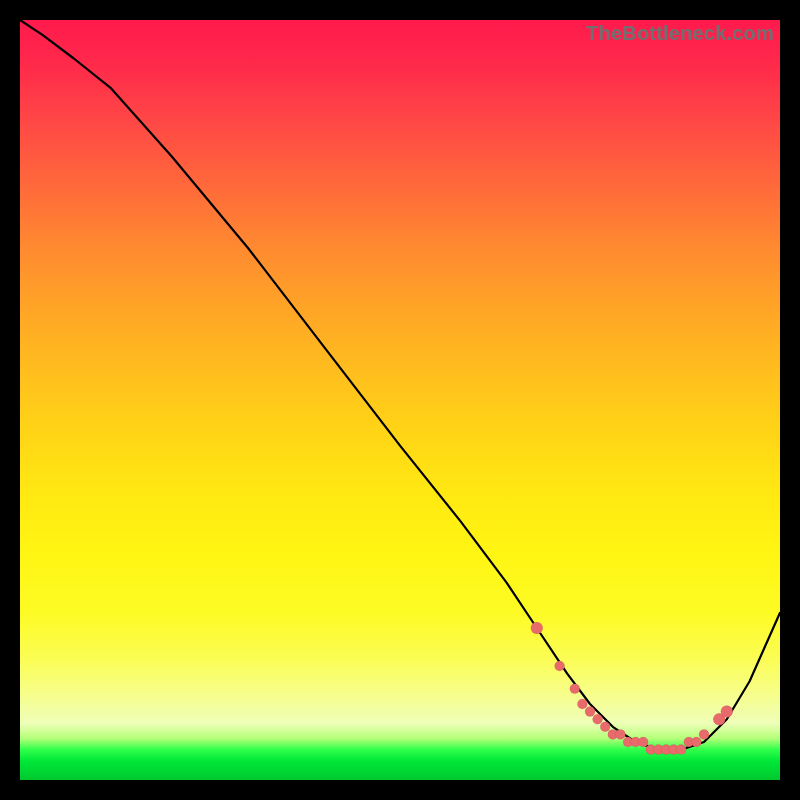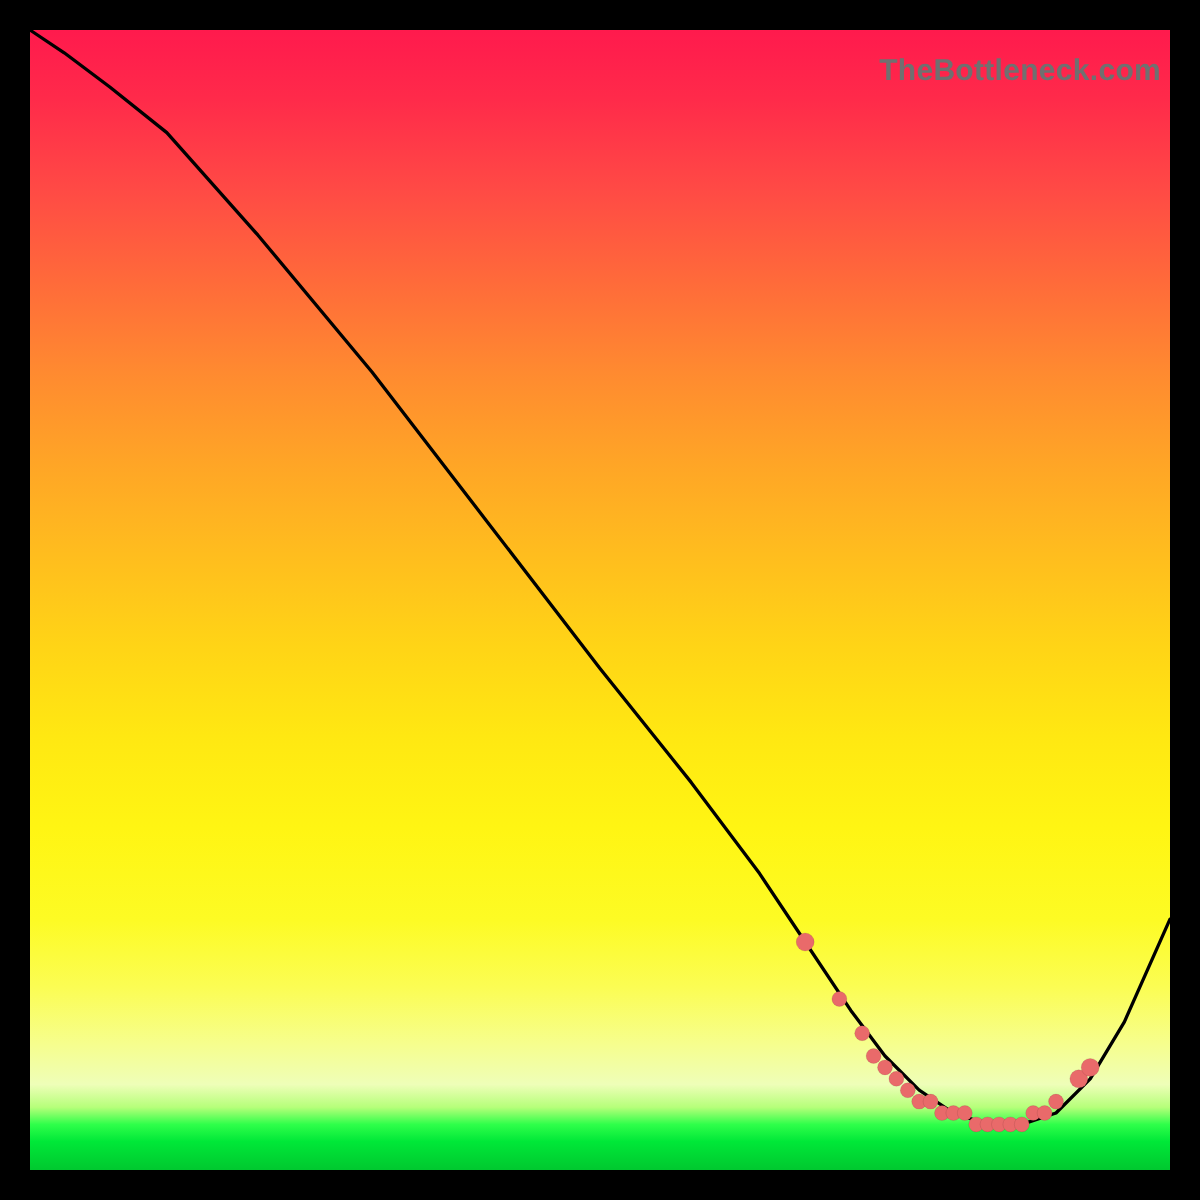--- a/index.html
+++ b/index.html
@@ -41,21 +41,21 @@
       #f6fe8e 89%,
       #eefeb8 92.5%,
       #b6ff7a 94.5%,
       #2fff4a 96%,
       #00e838 97.5%,
       #00c82f 100%
     );
   }
   .watermark {
     position: absolute;
-    top: 16px;
+    top: 2px;
     right: 6px;
     color: #707070;
     font-size: 20px;
     font-weight: 600;
     letter-spacing: 0.2px;
     user-select: none;
   }
   svg.curve {
     position: absolute;
     left: 0;

